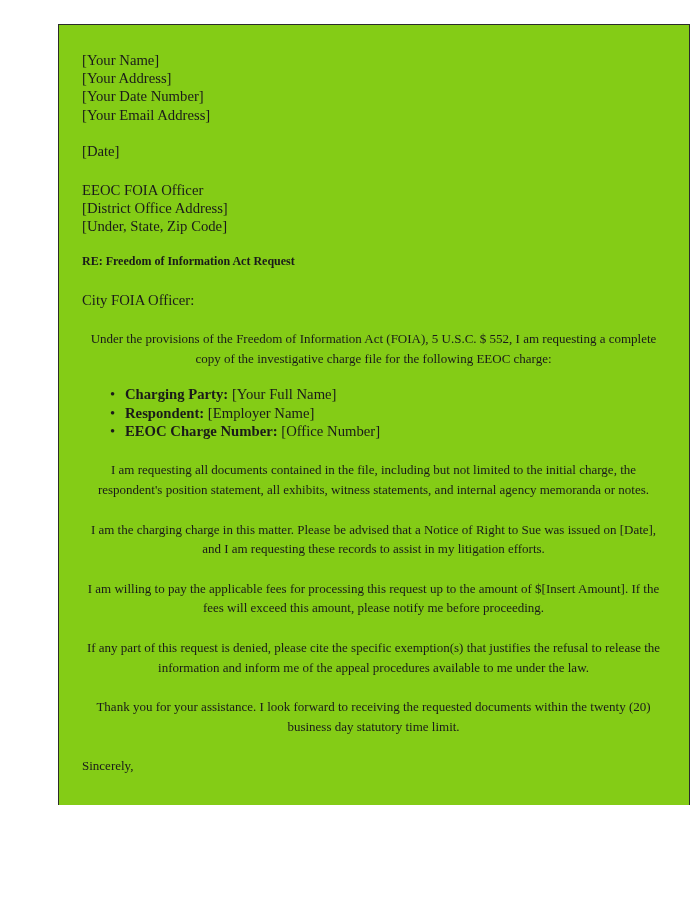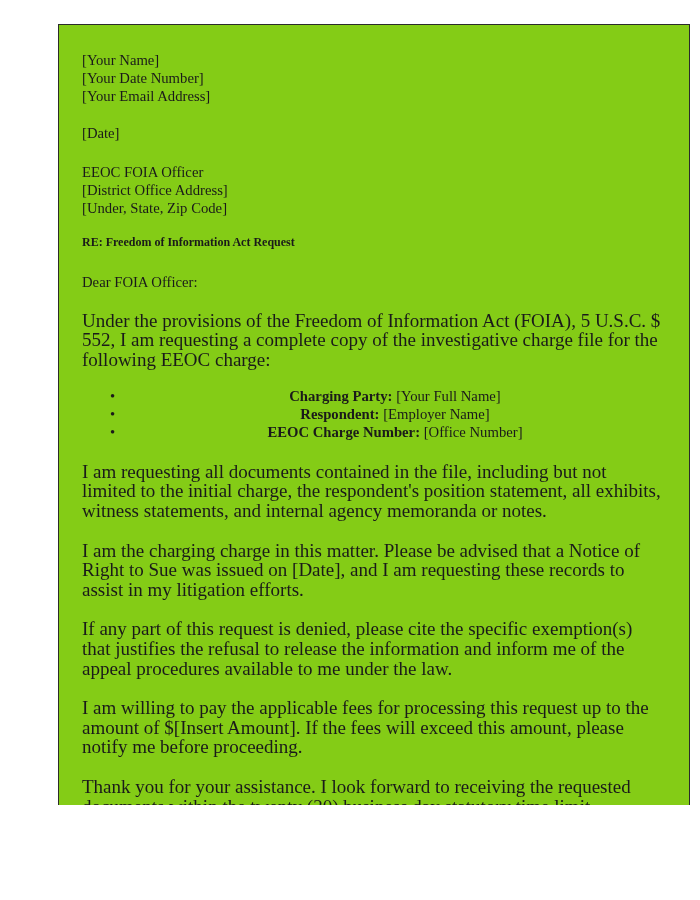--- a/index.html
+++ b/index.html
@@ -63,31 +63,30 @@
     margin-bottom: 0;
   }
 
   .salutation {
     font-size: 14.7px;
     line-height: 18.2px;
     margin-top: 21px;
   }
 
   p.para {
-    font-size: 19px;
+    font-size: 13px;
     line-height: 19.6px;
     margin: 20px 0 0 0;
-    text-align: left;
+    text-align: center;
   }
 
   ul.bullets {
     margin: 17px 0 0 0;
     padding-left: 43px;
     list-style: none;
-    text-align: center;
   }
   ul.bullets li {
     font-size: 14.7px;
     line-height: 18.4px;
     position: relative;
     padding-left: 0;
   }
   ul.bullets li::before {
     content: "\2022";
     position: absolute;
@@ -107,50 +106,51 @@
   }
 </style>
 </head>
 <body>
 
 <div id="page-frame">
   <div id="doc-body">
 
     <div class="block">
       <div class="addr-line">[Your Name]</div>
+      <div class="addr-line">[Your Address]</div>
       <div class="addr-line">[Your Date Number]</div>
       <div class="addr-line">[Your Email Address]</div>
     </div>
 
     <div class="spacer-sm"></div>
 
     <div class="addr-line">[Date]</div>
 
     <div class="spacer-md"></div>
 
     <div class="block">
       <div class="addr-line">EEOC FOIA Officer</div>
       <div class="addr-line">[District Office Address]</div>
       <div class="addr-line">[Under, State, Zip Code]</div>
     </div>
 
     <div class="re-line">RE: Freedom of Information Act Request</div>
 
-    <div class="salutation">Dear FOIA Officer:</div>
+    <div class="salutation">City FOIA Officer:</div>
 
     <p class="para">Under the provisions of the Freedom of Information Act (FOIA), 5 U.S.C. $ 552, I am requesting a complete copy of the investigative charge file for the following EEOC charge:</p>
 
     <ul class="bullets">
       <li><b>Charging Party:</b> <span>[Your Full Name]</span></li>
       <li><b>Respondent:</b> <span>[Employer Name]</span></li>
       <li><b>EEOC Charge Number:</b> <span>[Office Number]</span></li>
     </ul>
 
     <p class="para">I am requesting all documents contained in the file, including but not limited to the initial charge, the respondent's position statement, all exhibits, witness statements, and internal agency memoranda or notes.</p>
     <p class="para">I am the charging charge in this matter. Please be advised that a Notice of Right to Sue was issued on [Date], and I am requesting these records to assist in my litigation efforts.</p>
+    <p class="para">I am willing to pay the applicable fees for processing this request up to the amount of $[Insert Amount]. If the fees will exceed this amount, please notify me before proceeding.</p>
     <p class="para">If any part of this request is denied, please cite the specific exemption(s) that justifies the refusal to release the information and inform me of the appeal procedures available to me under the law.</p>
-    <p class="para">I am willing to pay the applicable fees for processing this request up to the amount of $[Insert Amount]. If the fees will exceed this amount, please notify me before proceeding.</p>
     <p class="para">Thank you for your assistance. I look forward to receiving the requested documents within the twenty (20) business day statutory time limit.</p>
 
     <div class="closing">Sincerely,</div>
 
   </div>
 </div>
 
 </body></html>

